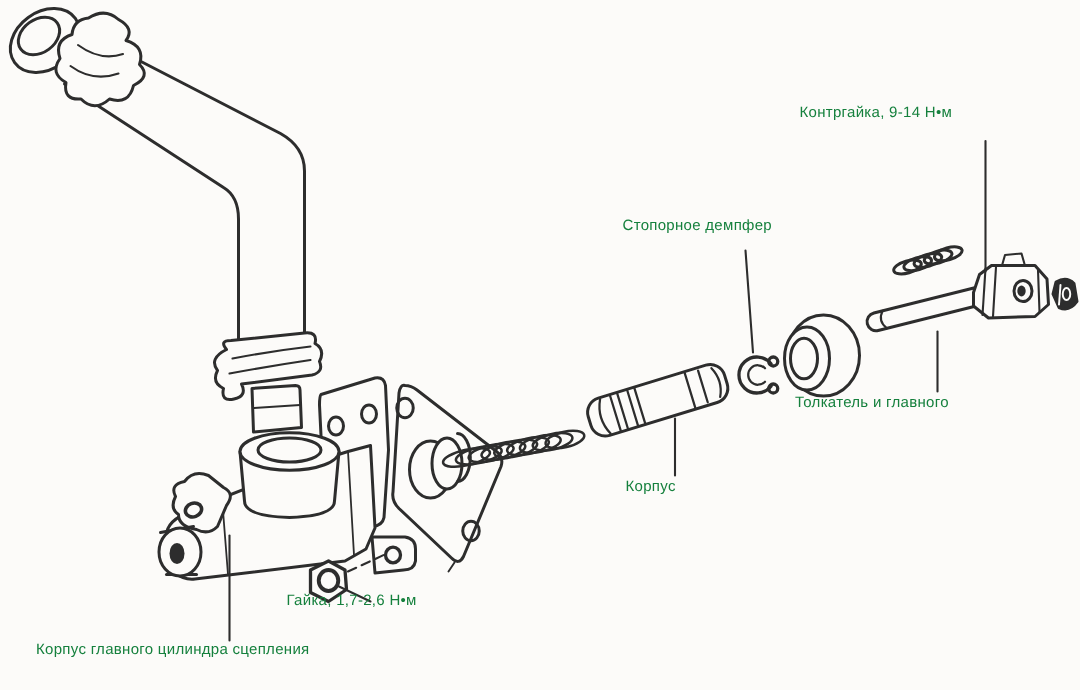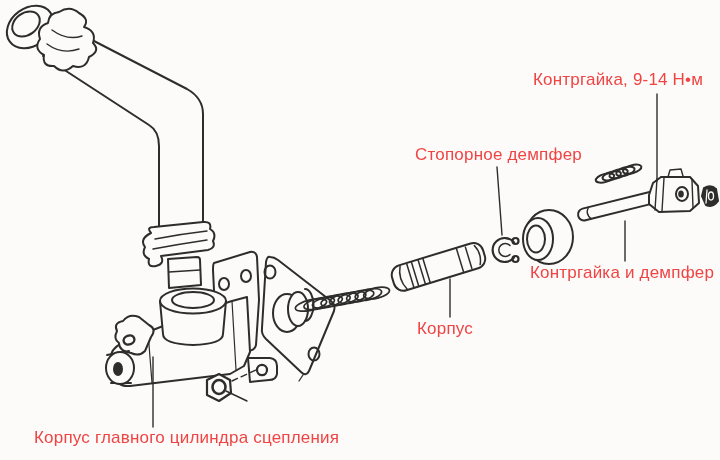--- a/index.html
+++ b/index.html
@@ -3,22 +3,22 @@
 <meta charset="utf-8">
 <style>
   html,body{margin:0;padding:0;}
   .stage{
     position:relative;width:720px;height:460px;
     background:#fcfbf9;overflow:hidden;
     font-family:"Liberation Sans",sans-serif;
   }
   .stage svg{position:absolute;left:0;top:0;}
   .callout{
-    position:absolute;font-size:17px;line-height:1.05;
-    color:#ef4444;white-space:nowrap;letter-spacing:.2px;
+    position:absolute;font-size:10px;line-height:1.05;
+    color:#15803d;white-space:nowrap;letter-spacing:.2px;
   }
 </style>
 </head>
 <body>
 
 <div class="stage">
 
 <svg width="720" height="460" viewBox="0 0 720 460">
   <g stroke="#2d2d2d" fill="none" stroke-width="2" stroke-linejoin="round" stroke-linecap="round">
 
@@ -163,16 +163,17 @@
       <line x1="450" y1="279" x2="450" y2="317"></line>
       <line x1="226" y1="391" x2="247" y2="401"></line>
       <line stroke-dasharray="6 4" x1="232" y1="381" x2="258" y2="369"></line>
       <line x1="153" y1="357" x2="153" y2="427"></line>
     </g>
   </g>
 </svg>
 
   <div class="callout" style="left:533px;top:71px">Контргайка, 9-14 Н•м</div>
   <div class="callout" style="left:415px;top:146px">Стопорное демпфер</div>
-  <div class="callout" style="left:530px;top:264px">Контргайка и демпфер</div>
+  <div class="callout" style="left:530px;top:264px">Толкатель и главного</div>
   <div class="callout" style="left:417px;top:320px">Корпус</div>
-  <div class="callout" style="left:34px;top:429px">Корпус главного цилиндра сцепления</div>
+  <div class="callout" style="left:191px;top:396px">Гайка, 1,7-2,6 Н•м</div>
+  <div class="callout" style="left:24px;top:429px">Корпус главного цилиндра сцепления</div>
 </div>
 
 </body></html>

